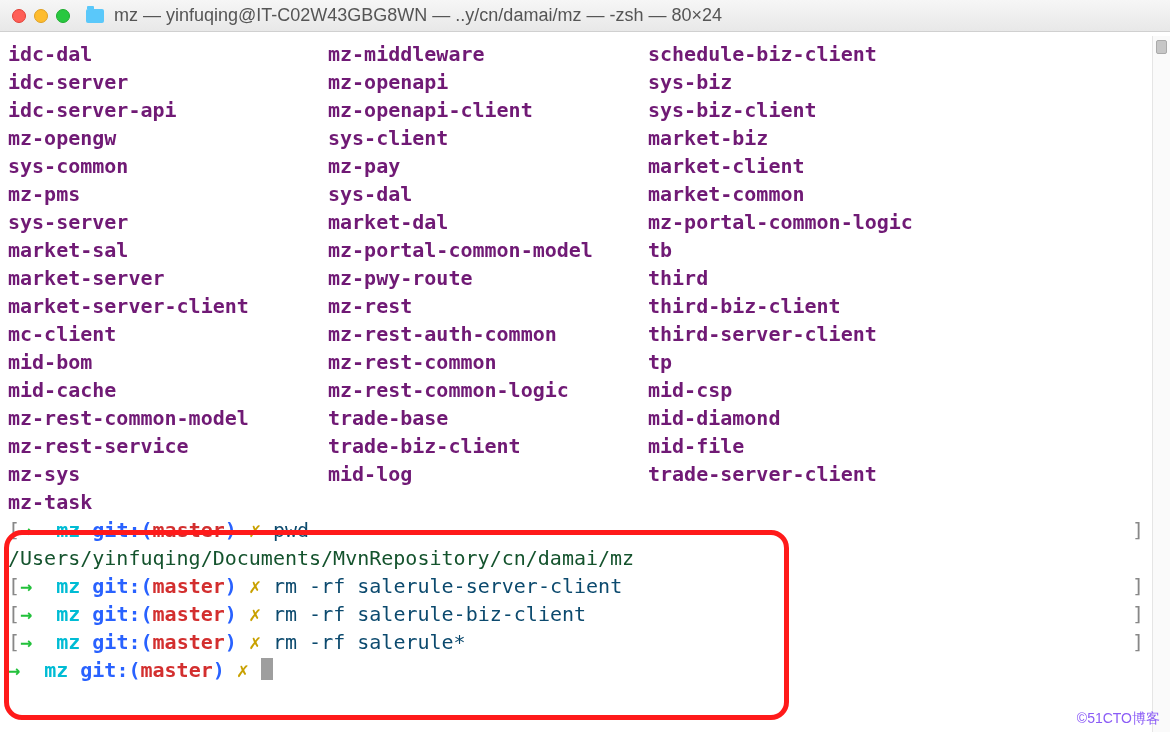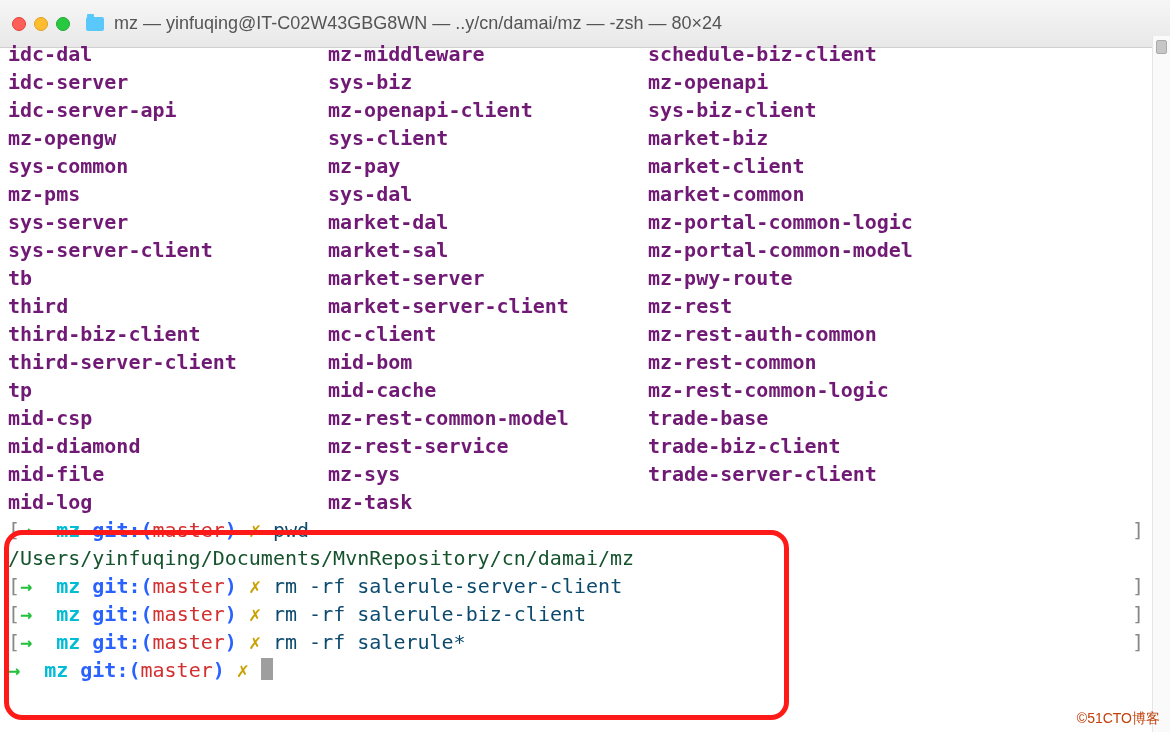--- a/index.html
+++ b/index.html
@@ -5,21 +5,21 @@
   * { margin: 0; padding: 0; box-sizing: border-box; }
   body {
     font-family: "SF Mono", Menlo, Monaco, Consolas, monospace;
     background: #fff;
     width: 1170px;
     height: 732px;
     overflow: hidden;
     position: relative;
   }
   .titlebar {
-    height: 48px;
+    height: 32px;
     background: linear-gradient(#f6f6f6, #e8e8e8);
     border-bottom: 1px solid #d0d0d0;
     display: flex;
     align-items: center;
     padding: 0 12px;
     gap: 10px;
   }
   .traffic-lights { display: flex; gap: 8px; align-items: center; }
   .light { width: 14px; height: 14px; border-radius: 50%; }
   .light.red    { background: #ff5f57; border: 1px solid #e14137; }
@@ -62,38 +62,38 @@
     color: #701a75;
     font-weight: bold;
     white-space: pre;
   }
   .prompt-section { margin-top: 0; }
   .line { white-space: pre; color: #555; }
   .br { color: #888; }
   .arrow { color: #22c13b; font-weight: bold; }
   .dir { color: #00bcd4; font-weight: bold; }
   .git { color: #2962ff; font-weight: bold; }
-  .branch { color: #d32f2f; font-weight: normal; }
+  .branch { color: #d32f2f; font-weight: bold; }
   .x { color: #c9a100; font-weight: bold; }
   .cmd { color: #0c4a6e; }
   .output { color: #14532d; }
   .cursor {
     display: inline-block; width: 12px; height: 22px;
     background: #9e9e9e; vertical-align: -3px;
   }
   .highlight-box {
     position: absolute;
     border: 5px solid #ff1a1a;
     border-radius: 18px;
     pointer-events: none;
   }
   .watermark {
     position: absolute; right: 10px; bottom: 4px;
     font-family: -apple-system, Arial, sans-serif;
-    font-size: 14px; color: #c2410c;
+    font-size: 14px; color: #8b5cf6;
   }
 </style>
 </head>
 <body>
 
 <div class="titlebar">
   <div class="traffic-lights">
     <span class="light red"></span>
     <span class="light yellow"></span>
     <span class="light green"></span>
@@ -106,38 +106,37 @@
   <div class="scroll-thumb"></div>
 </div>
 
 <div class="terminal">
 
   <div class="ls-grid" id="ls-grid">
       <span class="ls-item">idc-dal</span>
       <span class="ls-item">mz-middleware</span>
       <span class="ls-item">schedule-biz-client</span>
       <span class="ls-item">idc-server</span>
+      <span class="ls-item">mz-openapi</span>
       <span class="ls-item">sys-biz</span>
-      <span class="ls-item">mz-openapi</span>
       <span class="ls-item">idc-server-api</span>
       <span class="ls-item">mz-openapi-client</span>
       <span class="ls-item">sys-biz-client</span>
       <span class="ls-item">mz-opengw</span>
       <span class="ls-item">sys-client</span>
       <span class="ls-item">market-biz</span>
       <span class="ls-item">sys-common</span>
       <span class="ls-item">mz-pay</span>
       <span class="ls-item">market-client</span>
       <span class="ls-item">mz-pms</span>
       <span class="ls-item">sys-dal</span>
       <span class="ls-item">market-common</span>
       <span class="ls-item">sys-server</span>
       <span class="ls-item">market-dal</span>
       <span class="ls-item">mz-portal-common-logic</span>
-      <span class="ls-item">sys-server-client</span>
       <span class="ls-item">market-sal</span>
       <span class="ls-item">mz-portal-common-model</span>
       <span class="ls-item">tb</span>
       <span class="ls-item">market-server</span>
       <span class="ls-item">mz-pwy-route</span>
       <span class="ls-item">third</span>
       <span class="ls-item">market-server-client</span>
       <span class="ls-item">mz-rest</span>
       <span class="ls-item">third-biz-client</span>
       <span class="ls-item">mc-client</span>
@@ -149,22 +148,22 @@
       <span class="ls-item">mid-cache</span>
       <span class="ls-item">mz-rest-common-logic</span>
       <span class="ls-item">mid-csp</span>
       <span class="ls-item">mz-rest-common-model</span>
       <span class="ls-item">trade-base</span>
       <span class="ls-item">mid-diamond</span>
       <span class="ls-item">mz-rest-service</span>
       <span class="ls-item">trade-biz-client</span>
       <span class="ls-item">mid-file</span>
       <span class="ls-item">mz-sys</span>
+      <span class="ls-item">mid-log</span>
       <span class="ls-item">trade-server-client</span>
-      <span class="ls-item">mid-log</span>
       <span class="ls-item">mz-task</span>
       <span class="ls-item"></span>
     </div>
 
   <div class="prompt-section">
     <div class="line"><span class="br">[</span><span class="arrow">→</span>  <span class="dir">mz</span> <span class="git"><span>git:(</span><span class="branch">master</span><span>)</span></span> <span class="x">✗</span> <span class="cmd">pwd</span><span style="float:right" class="br">]</span></div>
     <div class="line output">/Users/yinfuqing/Documents/MvnRepository/cn/damai/mz</div>
     <div class="line"><span class="br">[</span><span class="arrow">→</span>  <span class="dir">mz</span> <span class="git"><span>git:(</span><span class="branch">master</span><span>)</span></span> <span class="x">✗</span> <span class="cmd">rm -rf salerule-server-client</span><span style="float:right" class="br">]</span></div>
     <div class="line"><span class="br">[</span><span class="arrow">→</span>  <span class="dir">mz</span> <span class="git"><span>git:(</span><span class="branch">master</span><span>)</span></span> <span class="x">✗</span> <span class="cmd">rm -rf salerule-biz-client</span><span style="float:right" class="br">]</span></div>
     <div class="line"><span class="br">[</span><span class="arrow">→</span>  <span class="dir">mz</span> <span class="git"><span>git:(</span><span class="branch">master</span><span>)</span></span> <span class="x">✗</span> <span class="cmd">rm -rf salerule*</span><span style="float:right" class="br">]</span></div>

